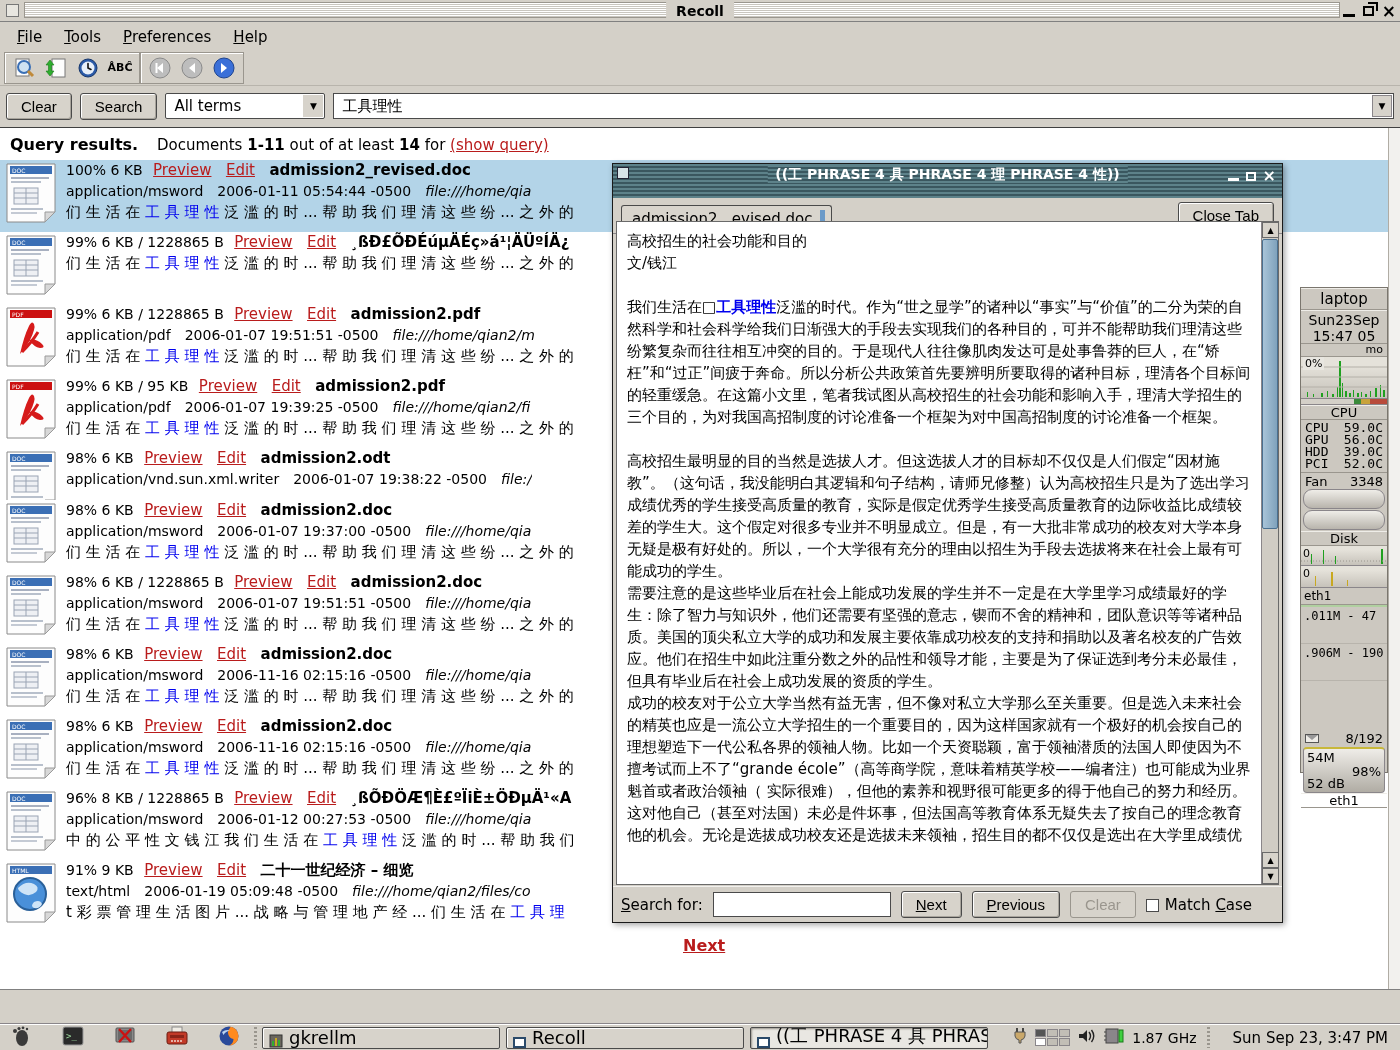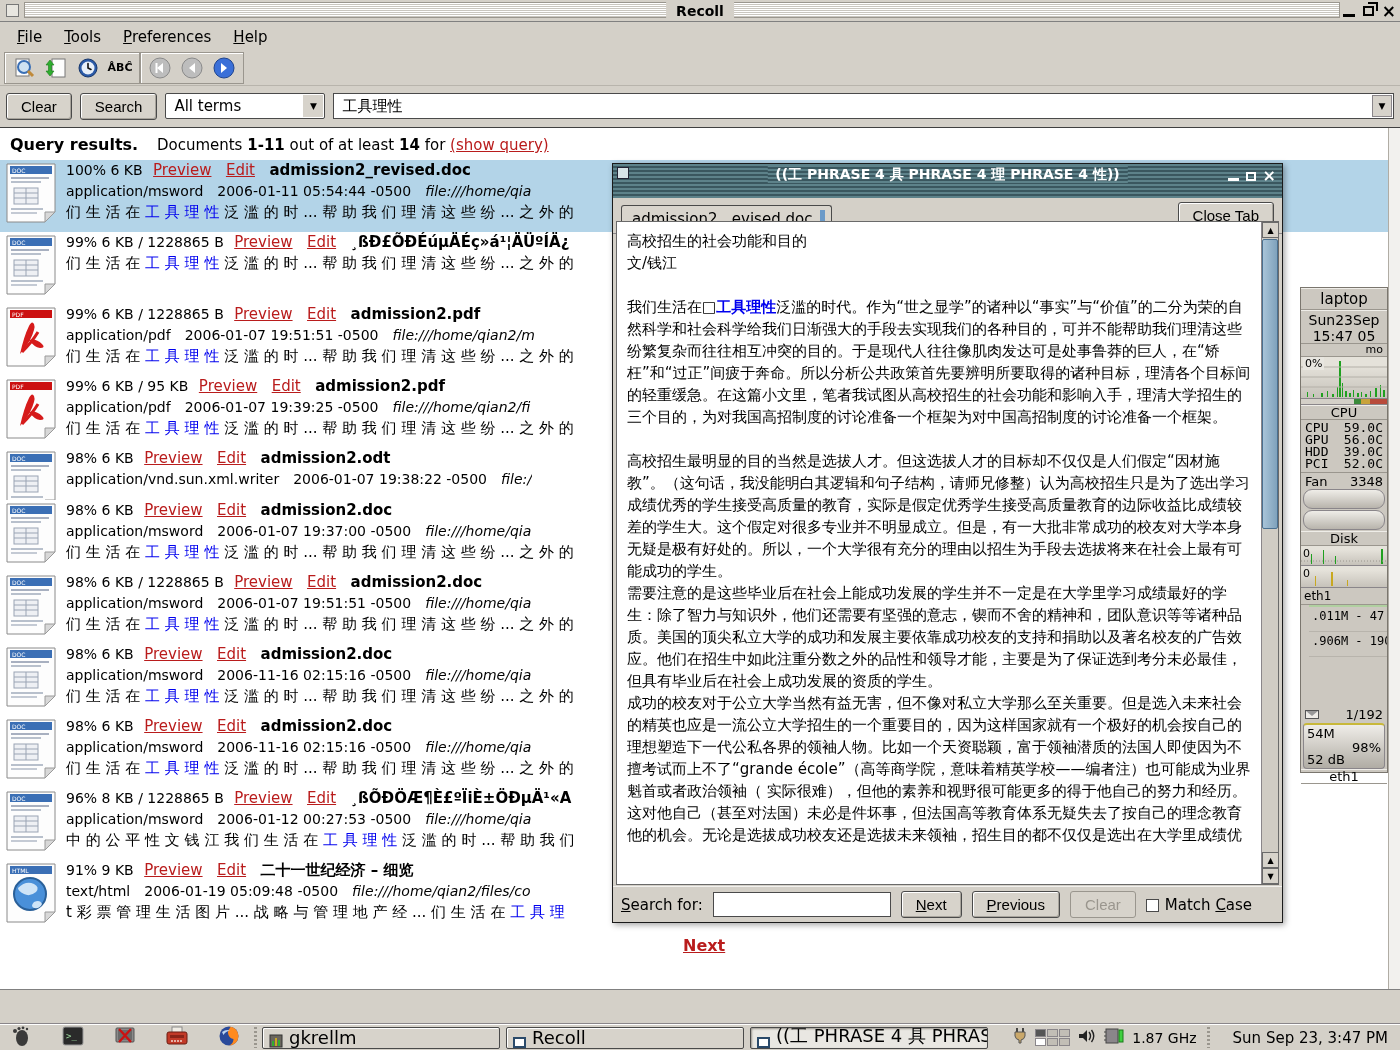--- a/index.html
+++ b/index.html
@@ -91,21 +91,21 @@
   .gk .mo { height:13px; font-size:11px; text-align:right; padding-right:4px; line-height:12px; border-bottom:1px solid #9a968e; }
   .graph { position:relative; background:linear-gradient(180deg,#e5e2da 0 20%,#c6c2ba); border-bottom:1px solid #8a868a; }
   .graph .glabel { position:absolute; left:2px; top:0; font-size:11px; background:#e8e6e0; padding:0 2px; }
   .loadstrip { height:6px; background:linear-gradient(90deg,#d4d0c8 0 62%, #3a8a3a 62% 70%, #c8a23a 70% 80%, #b84a3a 80% 100%); border-bottom:1px solid #8a868a; }
   .gk .seclabel { height:15px; line-height:14px; font-size:13px; }
   .temps { font-family:"DejaVu Sans Mono",monospace; font-size:13px; text-align:left; padding:2px 4px; line-height:12px; }
   .temps div { display:flex; justify-content:space-between; }
   .fanrow { display:flex; justify-content:space-between; padding:1px 4px; font-size:13px; height:16px; }
   .meterbox { height:20px; margin:1px 2px; background:linear-gradient(180deg,#efede8,#b8b4ac); border:1px solid #8a868a; border-radius:9px; position:relative; }
   .disklabel { position:absolute; left:2px; top:1px; font-size:11px; }
-  .netrow { font-family:"DejaVu Sans Mono",monospace; font-size:12px; text-align:left; padding:2px 2px 8px 3px; border-bottom:1px solid #b8b4ac; white-space:nowrap; overflow:hidden;margin-left:8px; }
+  .netrow { font-family:"DejaVu Sans Mono",monospace; font-size:12px; text-align:left; padding:2px 2px 20px 3px; border-bottom:1px solid #b8b4ac; white-space:nowrap; overflow:hidden; }
   .ethlabel { text-align:left; font-size:12px; padding:1px 3px; border-bottom:1px solid #9a968e; position:relative; }
   .mailrow { display:flex; justify-content:space-between; align-items:center; padding:1px 4px; font-size:13px; height:18px; }
   .envelope { width:14px; height:9px; background:#efede8; border:1px solid #555; position:relative; }
   .envelope:before { content:""; position:absolute; left:0; top:0; border-left:6px solid transparent; border-right:6px solid transparent; border-top:5px solid #999; }
   .memblock { height:46px; margin:0 2px; background:linear-gradient(180deg,#efede8,#b0aca4); border:1px solid #8a868a; border-radius:4px; position:relative; font-size:13px; border-top:2px solid #c8b83a; }
   .memblock .m1{ position:absolute; left:3px; top:1px; } .memblock .m2{ position:absolute; right:3px; top:15px;} .memblock .m3{ position:absolute; left:3px; bottom:1px; }
 
   
   .taskbar { position:absolute; left:0; bottom:0; width:1400px; height:26px; background:#d4d0c8; border-top:1px solid #fff; box-shadow:0 -1px 0 #8a868a; display:flex; align-items:center; z-index:40; }
   .launchers { display:flex; align-items:center; gap:30px; padding:0 12px 0 10px; }
@@ -689,21 +689,21 @@
           <rect x="46" y="14" width="1" height="6"></rect>
         </g>
       </svg>
   </div>
   <div class="ethlabel">eth1</div>
   <div class="netrow" style="border-top:2px solid #b0d0a0;">.011M - 47</div>
   <div class="netrow">.906M - 190</div>
   <div style="height:48px;"></div>
   <div class="mailrow">
     <span class="envelope"></span>
-      <span>1/192</span>
+      <span>8/192</span>
   </div>
   <div class="memblock">
     <span class="m1">54M</span>
     <span class="m2">98%</span>
     <span class="m3">52 dB</span>
   </div>
   <div class="gkrow seclabel">eth1</div>
 </div>
 
 <div class="taskbar">

